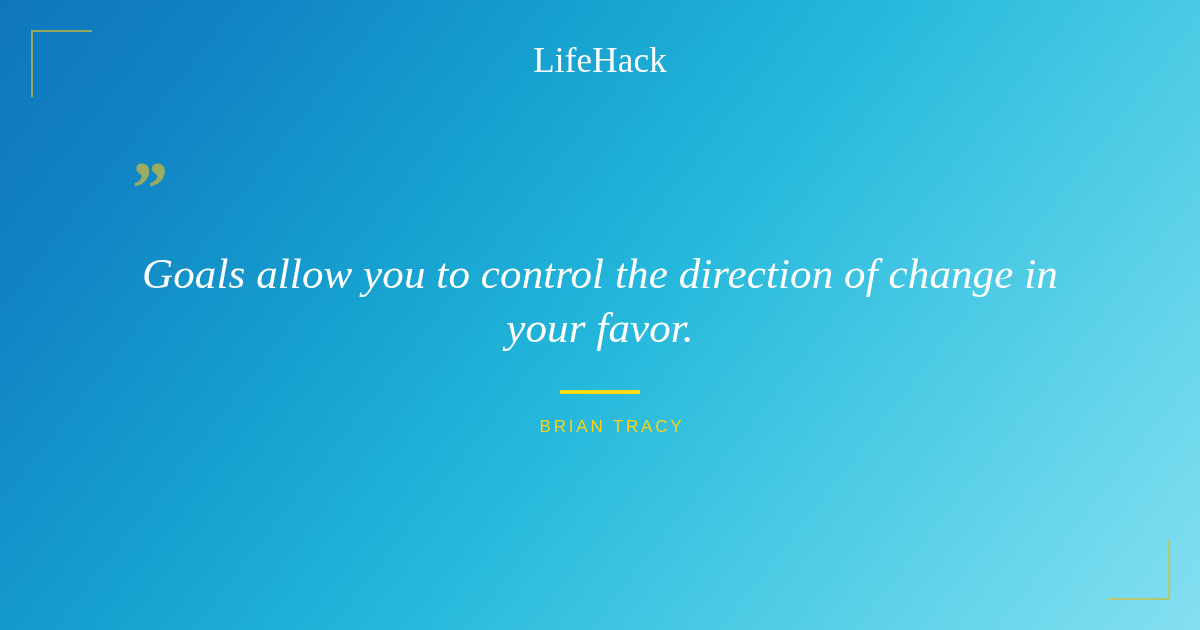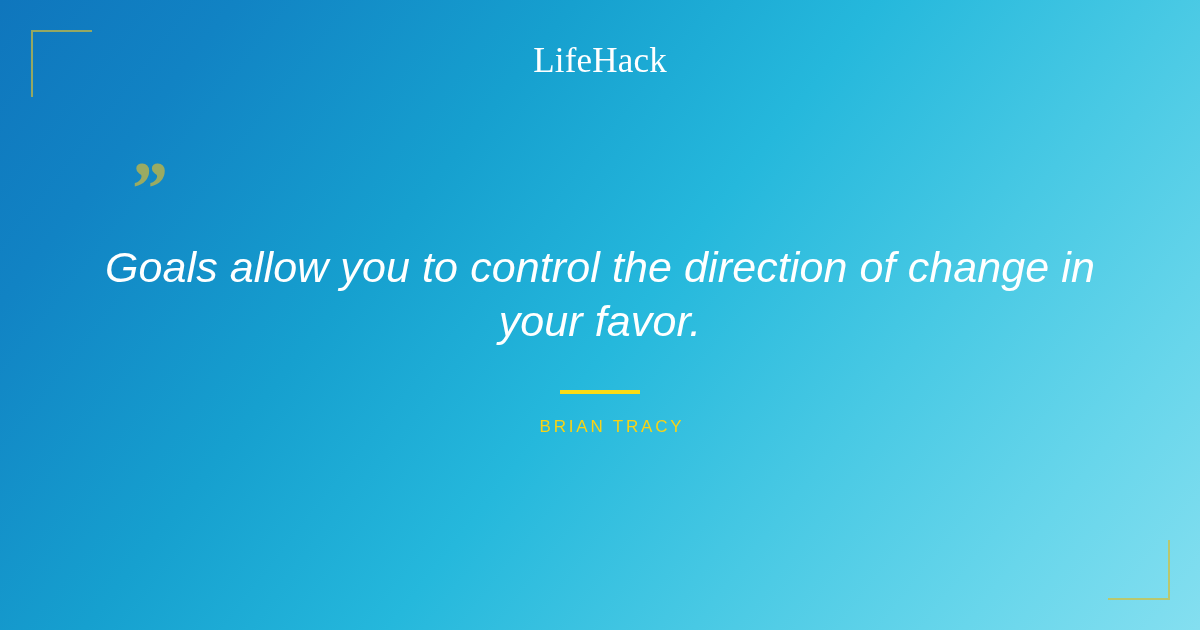--- a/index.html
+++ b/index.html
@@ -81,28 +81,28 @@
 
   
   #quote-block {
     position: absolute;
     left: 100px;
     right: 100px;
     top: 240px;
     text-align: center;
   }
   #quote-text {
-    font-family: Liberation Sans, sans-serif;
+    font-family: Liberation Serif, serif;
     font-style: italic;
     font-weight: 400;
     font-size: 43px;
     line-height: 54px;
     color: #ffffff;
     letter-spacing: 0.1px;
-    margin: 0;
+    margin: 7px;
   }
 
   
   #divider-wrap {
     position: absolute;
     left: 0;
     right: 0;
     top: 380px;
     text-align: center;
   }

